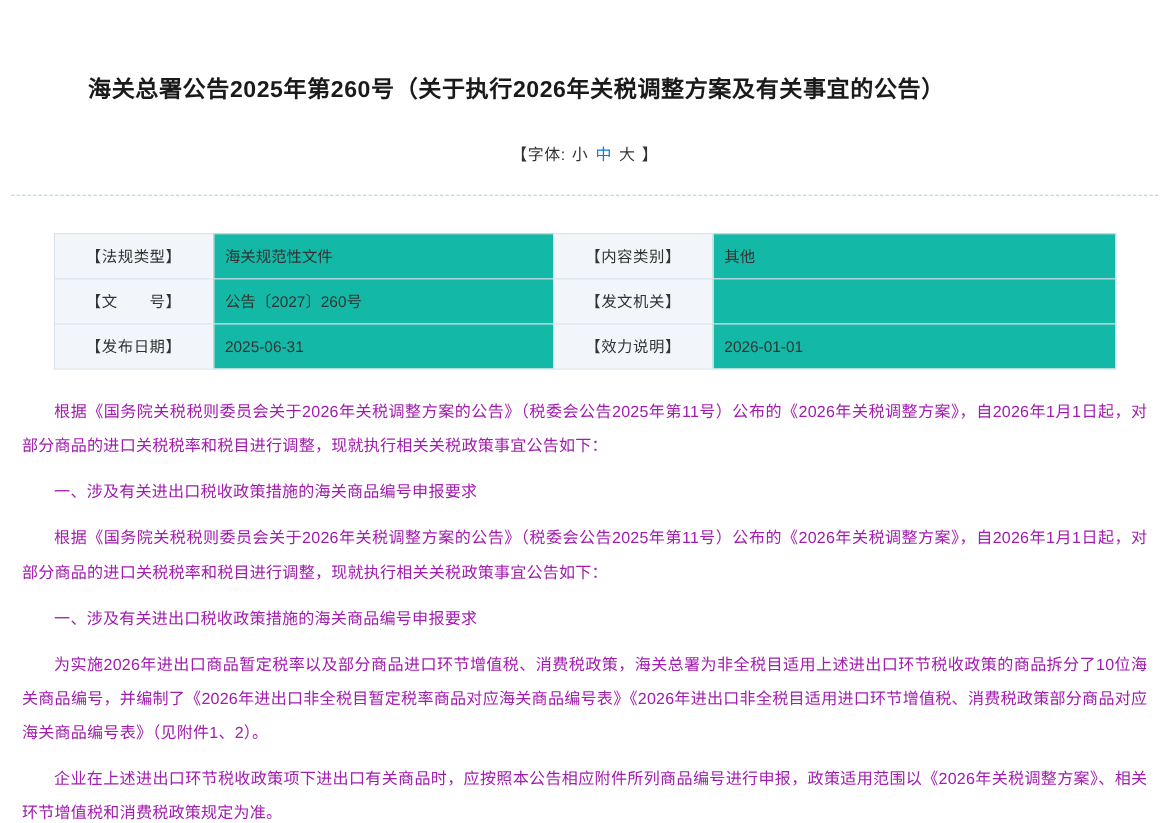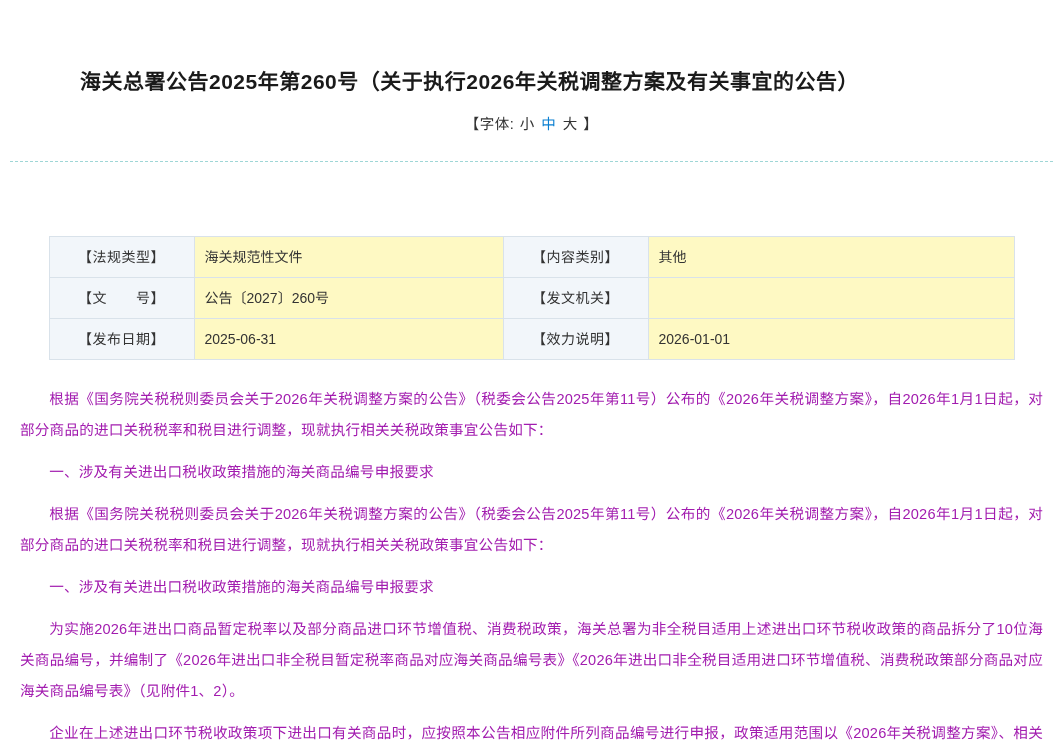--- a/index.html
+++ b/index.html
@@ -25,21 +25,21 @@
     font-weight: bold;
     color: #1a1a1a;
     letter-spacing: 0.5px;
     padding: 52px 80px 0 80px;
     line-height: 1.5;
   }
   .fontsize-bar {
     text-align: center;
     font-size: 14.5px;
     color: #333333;
-    margin-top: 14px;
+    margin-top: 30px;
     letter-spacing: 0.5px;
   }
   .fontsize-bar .fs-label {
     color: #333;
   }
   .fontsize-bar .fs-opt {
     color: #333;
     cursor: pointer;
     padding: 0 1px;
   }
@@ -54,40 +54,39 @@
   .meta-table-wrap {
     padding: 34px 0 0 0;
     display: flex;
     justify-content: center;
   }
   table.meta {
     border-collapse: collapse;
     width: 966px;
     table-layout: fixed;
     font-size: 14px;
-    margin-top: 40px;
   }
   table.meta td {
     border: 1px solid #d9e2ea;
     height: 30px;
     padding: 5px 10px;
     line-height: 20px;
     color: #333333;
     vertical-align: middle;
   }
   td.key {
     background: #f2f6fa;
     width: 124px;
     text-align: center;
     letter-spacing: 0.5px;
     color: #333333;
     font-size: 14px;
   }
   td.val {
-    background: #fef9c3;
+    background: #14b8a6;
     color: #333333;
     font-size: 14px;
   }
   td.val-wide { width: 288px; }
   .body-wrap {
     padding: 18px 20px 30px 20px;
   }
   p.para {
     font-size: 14.6px;
     line-height: 31px;

